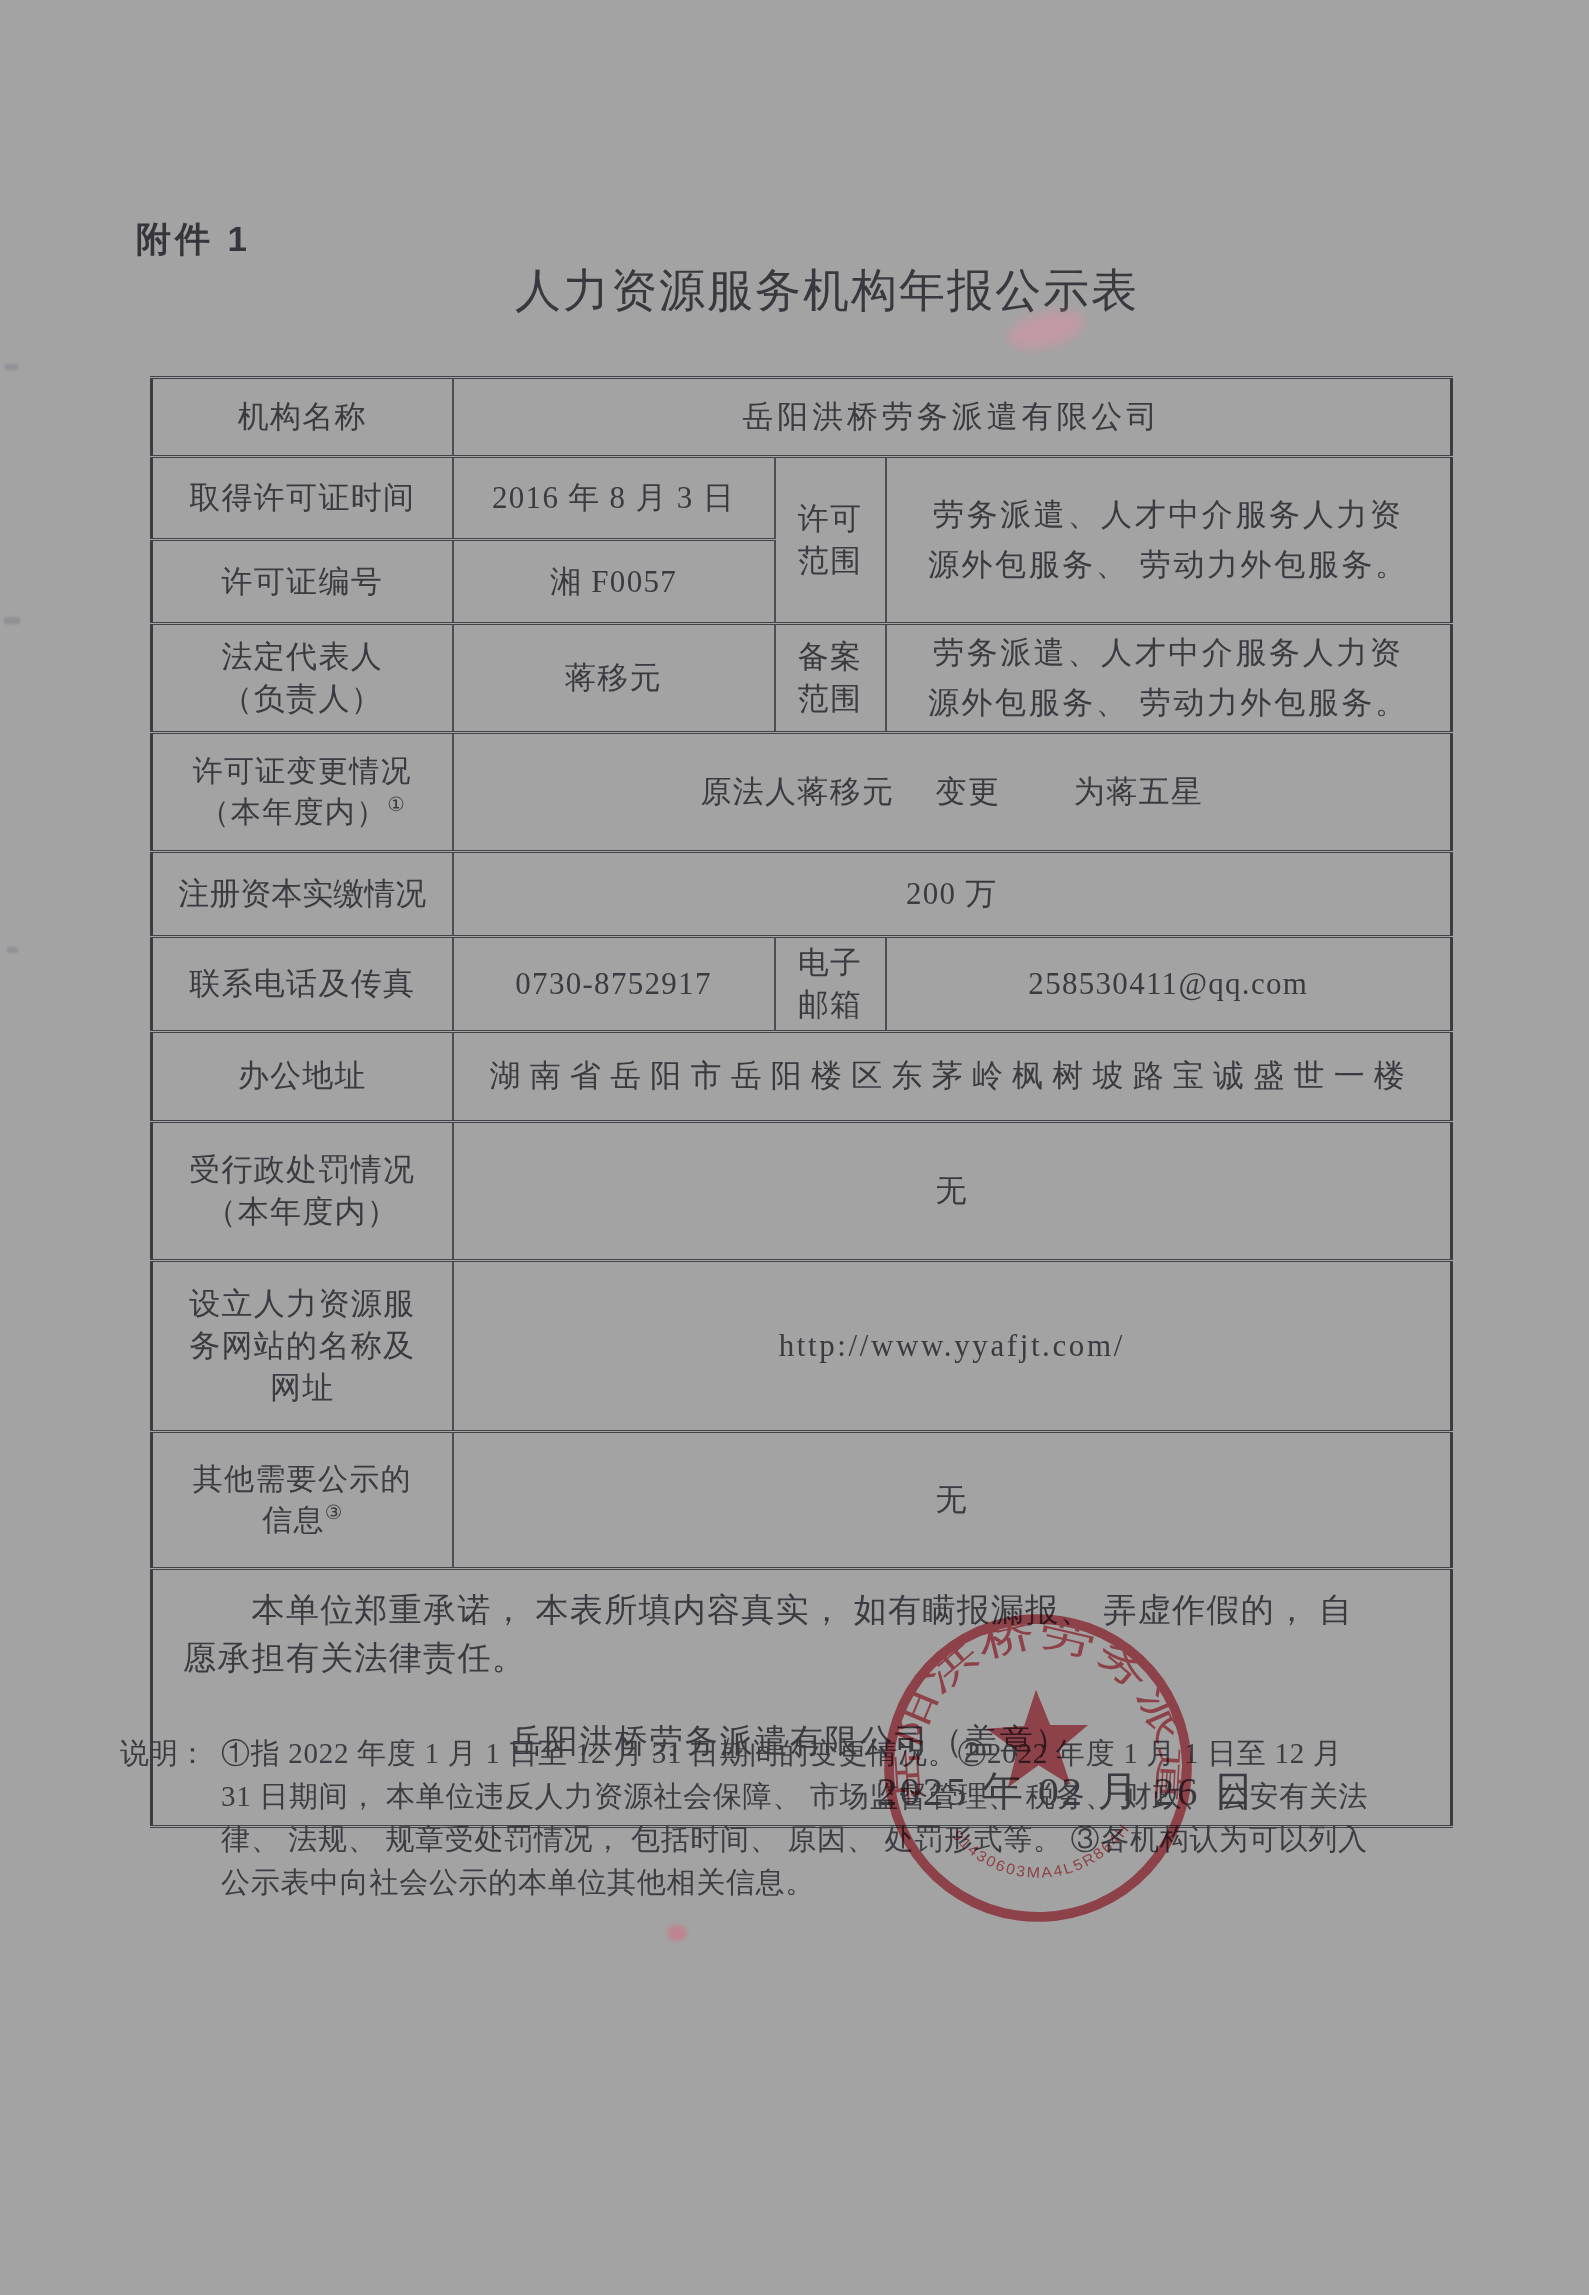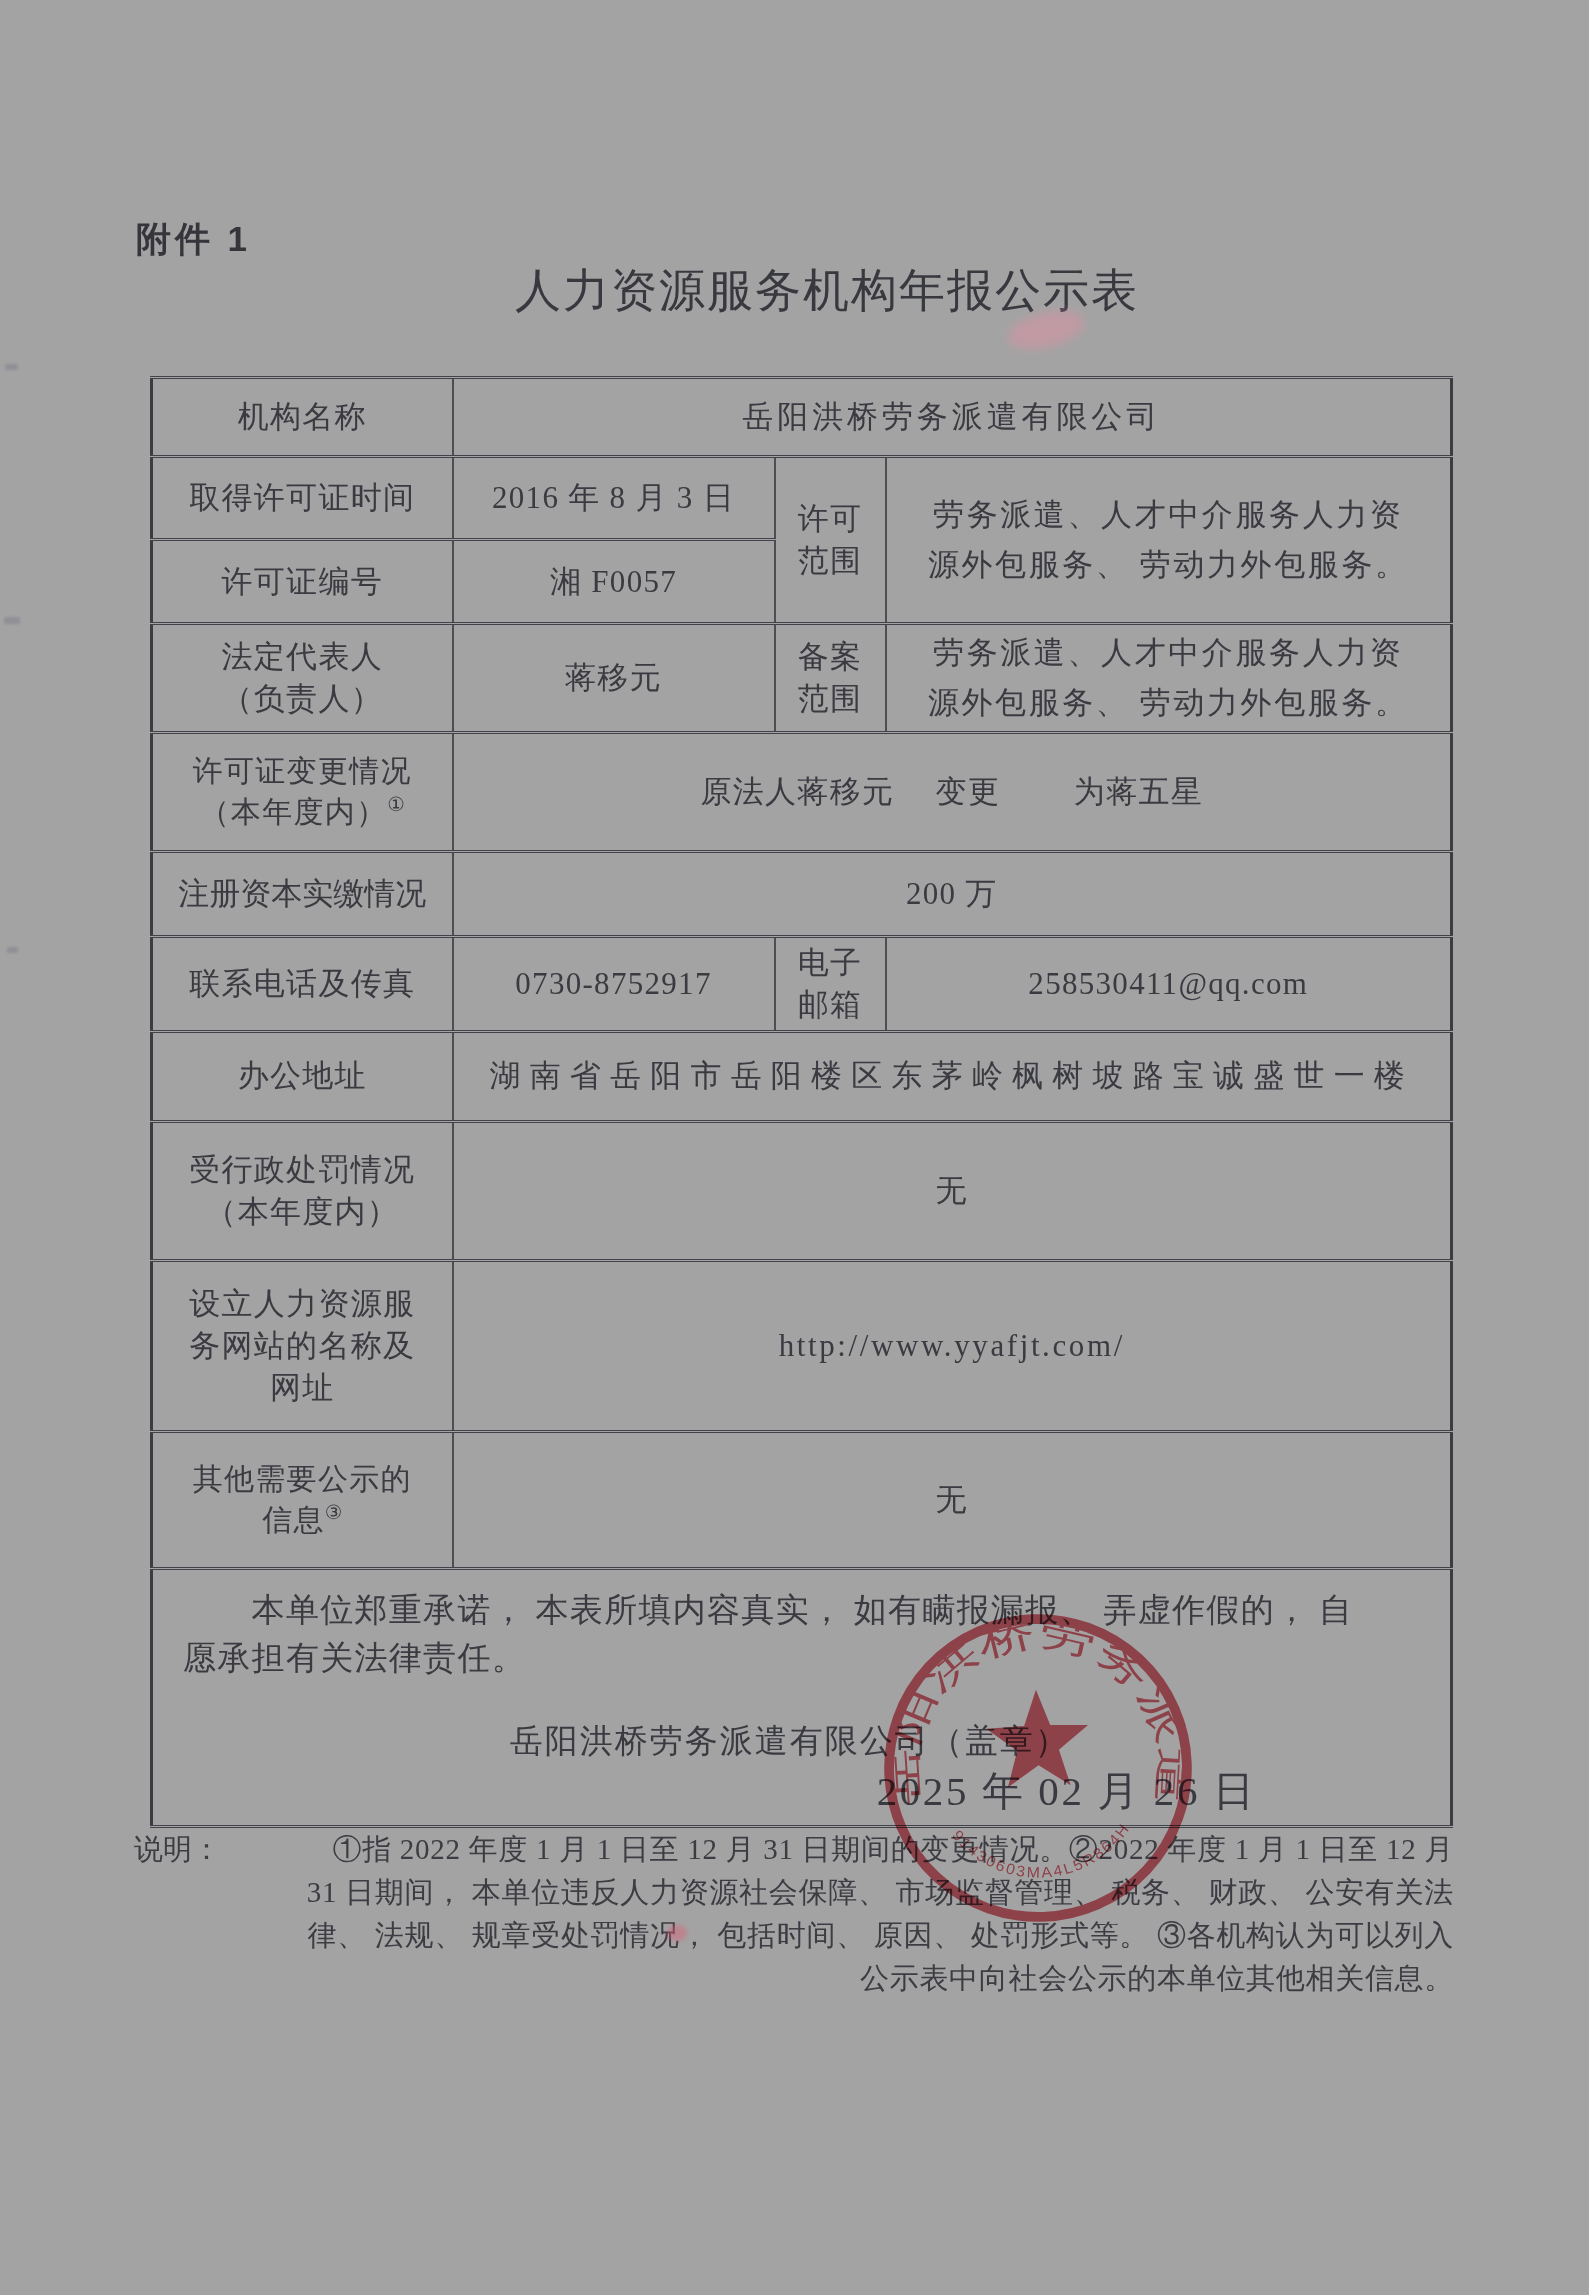--- a/index.html
+++ b/index.html
@@ -55,23 +55,23 @@
   }
   .sign-company {
     margin-top:37px; text-align:center; padding-right:23.5px;
     font-size:33px; letter-spacing:2px;
   }
   .sign-date {
     margin-top:0; text-align:right; padding-right:187px;
     font-size:41px; letter-spacing:2.6px;
   }
   .note {
-    position:absolute; left:120px; top:1828px; width:1334px;
+    position:absolute; left:120px; top:1732px; width:1334px;
     display:flex; align-items:flex-start;
-    font-size:29px; line-height:43px; color:#3c3c43;text-align:right;
+    font-size:29px; line-height:43px; color:#3c3c43;
   }
   .note-label { flex:0 0 101px; white-space:nowrap; }
   .note-body { flex:1; white-space:pre-line; letter-spacing:0.7px; }
   .seal {
     position:absolute; left:878px; top:1608px; width:320px; height:320px;
     mix-blend-mode:multiply; opacity:0.88; transform:rotate(-2deg);
     pointer-events:none;
   }
   .smudge { position:absolute; border-radius:50%; pointer-events:none; }
   .smudge-a { left:1007px; top:313px; width:78px; height:34px;

